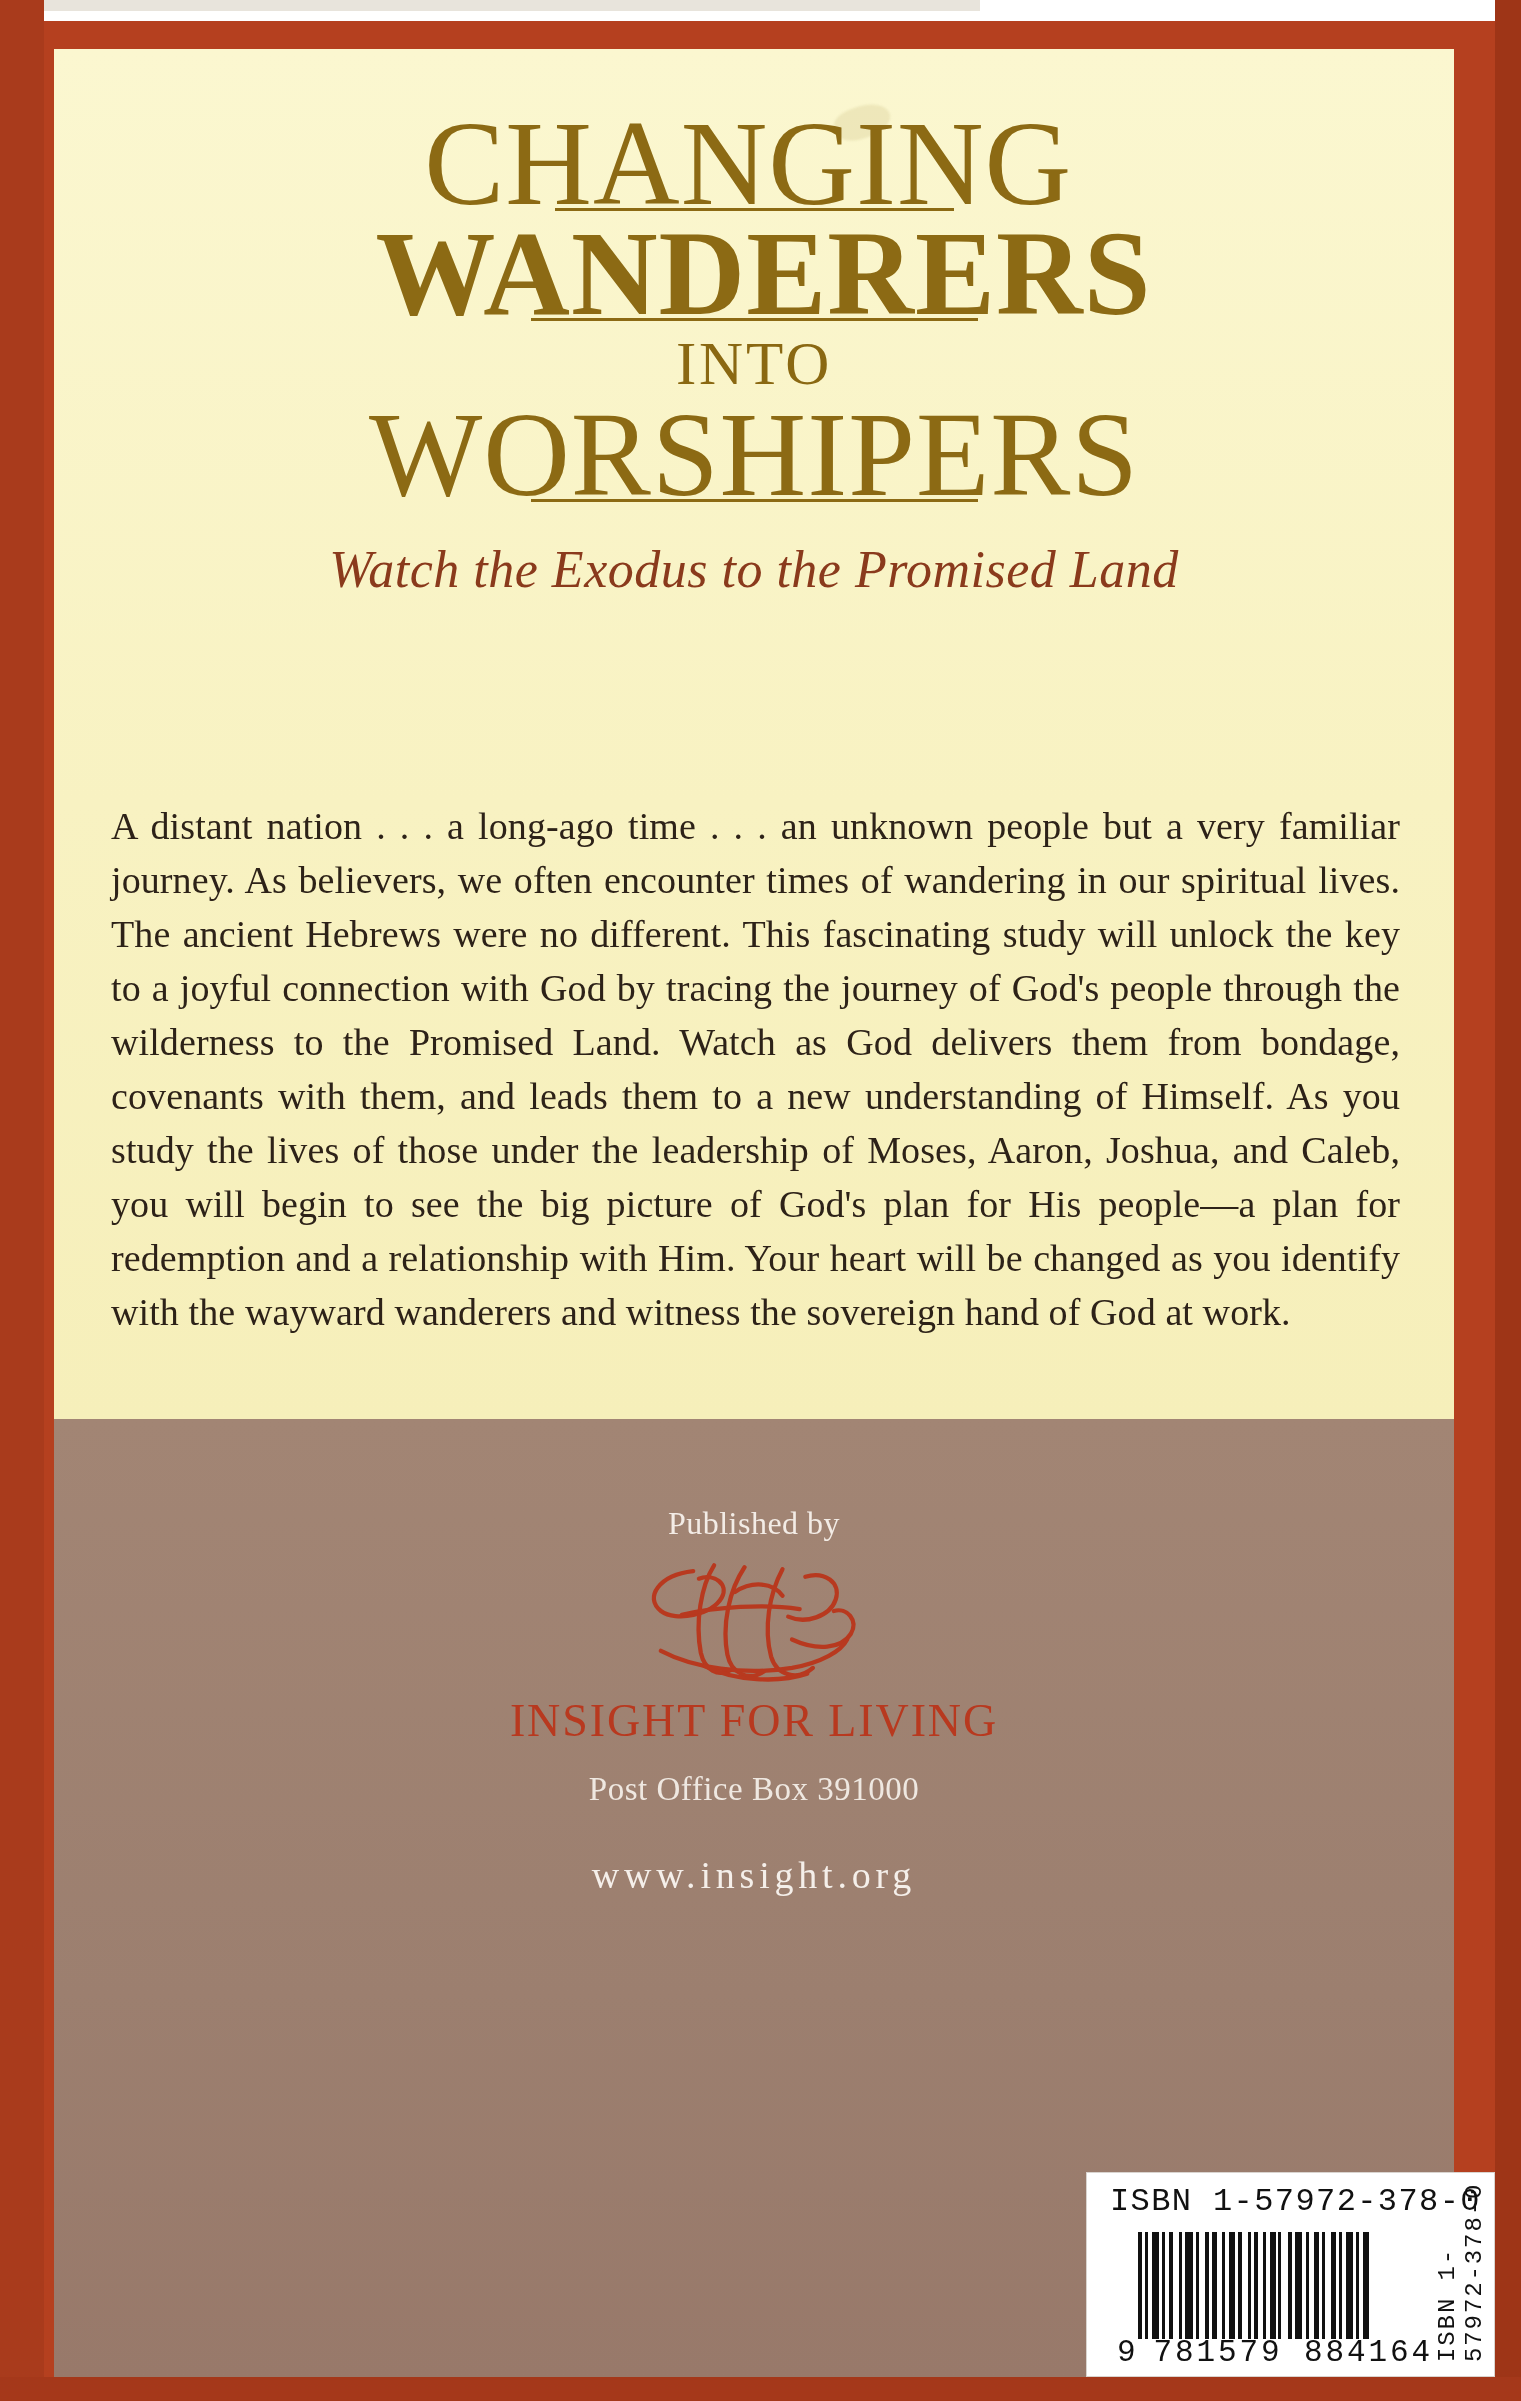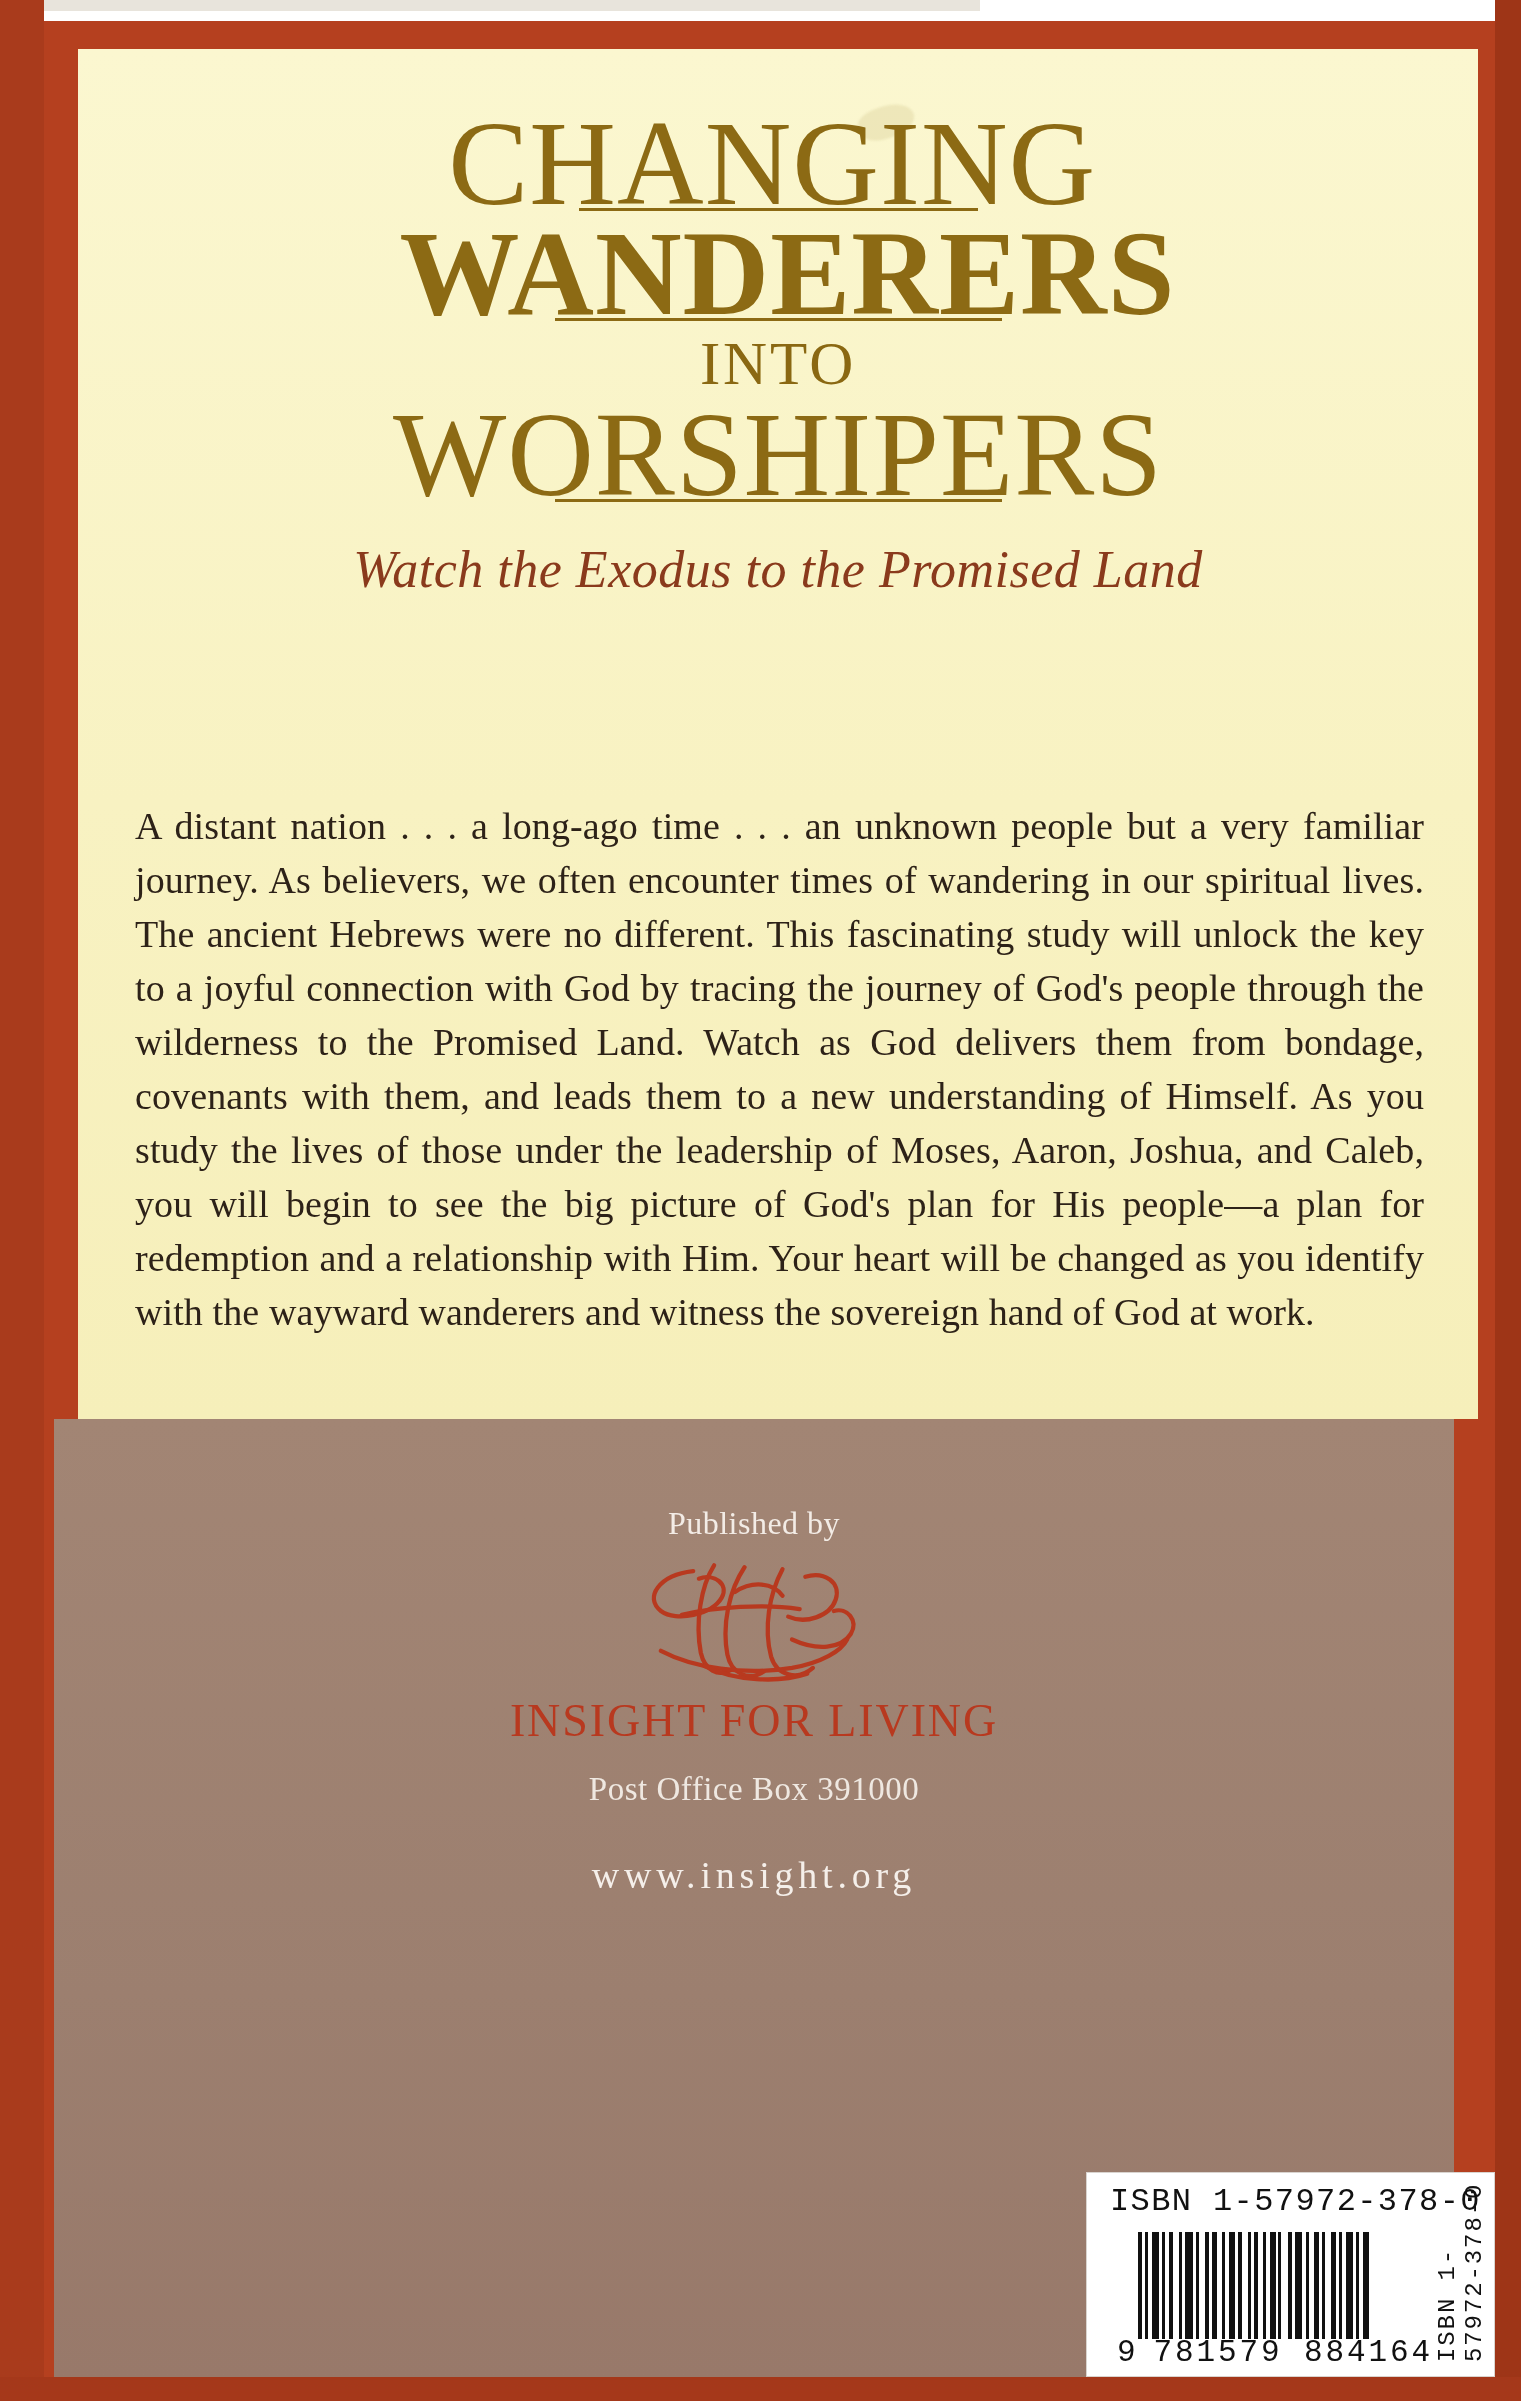--- a/index.html
+++ b/index.html
@@ -56,21 +56,20 @@
   
   .cream-panel {
     position: absolute;
     left: 54px;
     top: 49px;
     width: 1400px;
     height: 1370px;
     background: #f9f4c8;
     background-image:
       linear-gradient(180deg, #fbf7d0 0%, #f8f2c2 55%, #f6efba 100%);
-    margin-left: 24px;
   }
   .cream-blemish {
     position: absolute;
     left: 780px; top: 57px;
     width: 57px; height: 32px;
     background: rgba(180,160,90,0.18);
     transform: rotate(-20deg);
     border-radius: 40% 60% 50% 50%;
     filter: blur(1px);
   }

